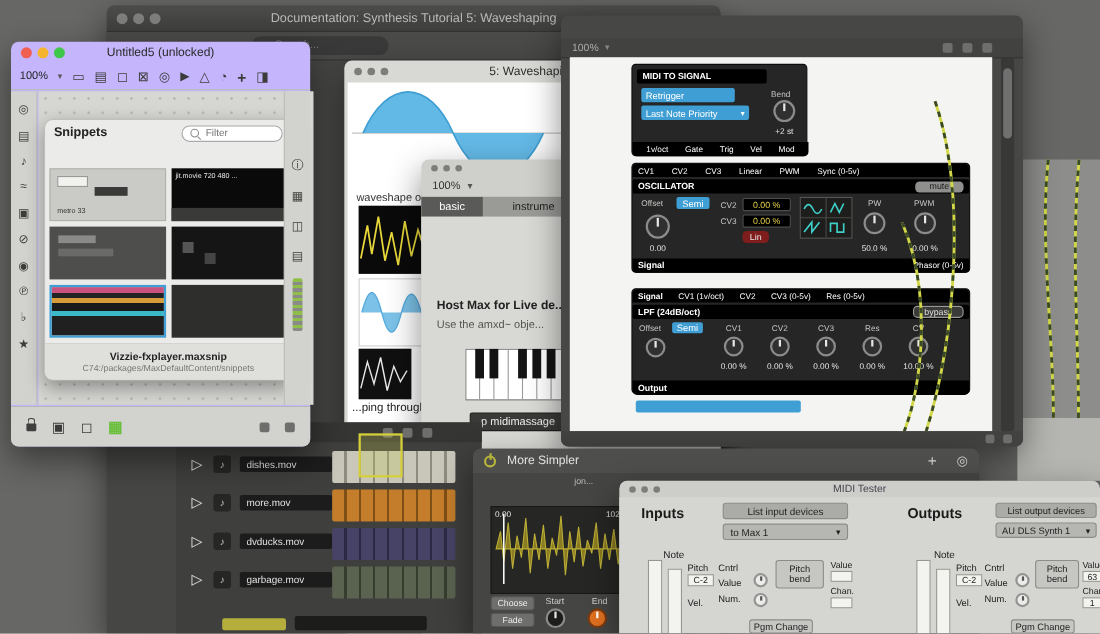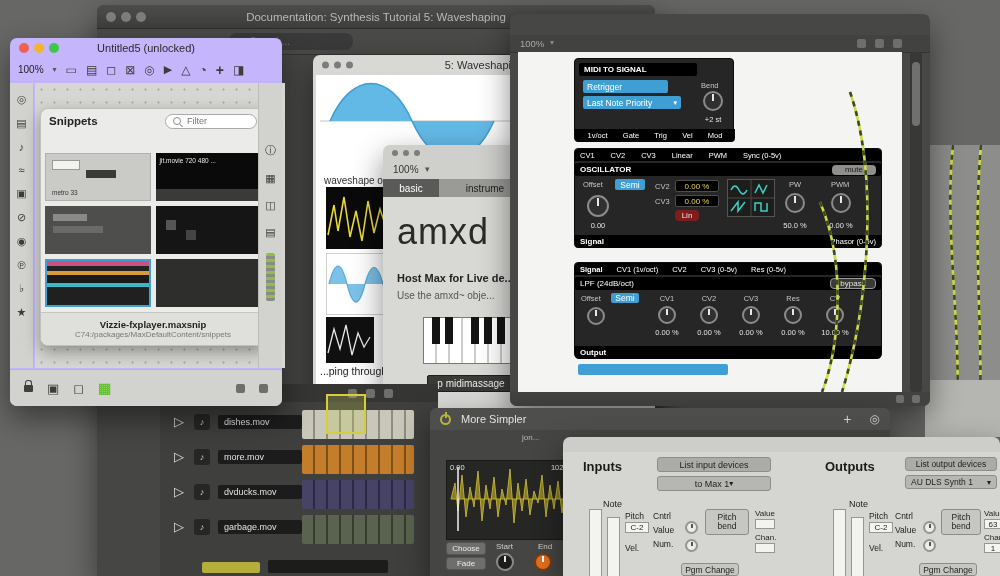--- a/index.html
+++ b/index.html
@@ -120,21 +120,20 @@
     </div>
     <div class="abs" style="left:0;top:16px;right:0;height:18px;border-bottom:1px solid #b5b5b2">
       <span class="txt" style="left:10px;top:3px;font-size:10px;color:#333">100%</span>
       <span class="txt" style="left:42px;top:3px;font-size:9px;color:#555">▾</span>
     </div>
     <div class="abs" style="left:0;top:34px;right:0;height:18px;background:#b2b2af;display:flex">
       <div style="width:56px;background:#5a5a58;color:#fff;font-size:10px;display:flex;align-items:center;justify-content:center">basic</div>
       <div style="width:92px;background:#9a9a97;color:#222;font-size:10px;display:flex;align-items:center;justify-content:center">instrume</div>
     </div>
     <div class="abs" style="left:0;top:52px;right:0;bottom:0;background:#d8d8d5">
-      <span class="txt" style="left:14px;top:14px;font-size:36px;font-weight:300;color:#2a2a28;letter-spacing:1px">amxd</span>
       <span class="txt" style="left:14px;top:75px;font-size:11px;font-weight:bold;color:#222">Host Max for Live de...</span>
       <span class="txt" style="left:14px;top:93px;font-size:10px;color:#55554f">Use the amxd~ obje...</span>
       <svg class="abs" style="left:40px;top:120px" width="92" height="48" viewBox="0 0 92 48">
         <rect x="0.5" y="0.5" width="91" height="46" fill="#ffffff" stroke="#787876"></rect>
         <path d="M13,0V46M26,0V46M39,0V46M52,0V46M65,0V46M78,0V46" stroke="#9a9a98" stroke-width="1"></path>
         <g fill="#141414">
           <rect x="9" y="0" width="8" height="27"></rect>
             <rect x="22" y="0" width="8" height="27"></rect>
           <rect x="48" y="0" width="8" height="27"></rect>
             <rect x="61" y="0" width="8" height="27"></rect>
@@ -274,21 +273,21 @@
 
       <div class="mod" style="left:56px;top:210px;width:308px;height:96px">
         <div class="bar" style="left:0;top:0;width:306px;height:12px;border-radius:4px 4px 0 0;gap:14px;font-size:7.5px">
           <span style="font-weight:bold">Signal</span>
           <span>CV1 (1v/oct)</span>
           <span>CV2</span>
           <span>CV3 (0-5v)</span>
           <span>Res (0-5v)</span>
         </div>
         <div class="bar" style="left:0;top:14px;width:306px;height:13px;justify-content:space-between">
-          <span style="font-weight:normal">LPF (24dB/oct)</span>
+          <span style="font-weight:bold">LPF (24dB/oct)</span>
           <span class="chipg" style="position:relative;width:46px;height:11px;background:#3a3a38;color:#e0e0de;border:1px solid #9a9a98">bypass</span>
         </div>
         <span class="dlbl" style="left:6px;top:31px">Offset</span>
         <div class="chipb" style="left:36px;top:30px;width:28px;height:10px;justify-content:center">Semi</div>
         <div class="dial" style="left:12px;top:44px;width:18px;height:18px"></div>
 
         <span class="dlbl" style="left:72px;top:31px;width:40px;text-align:center">CV1</span>
         <div class="dial" style="left:83px;top:43px;width:18px;height:18px"></div>
         <span class="dval" style="left:70px;top:65px;width:44px">0.00 %</span>
 
@@ -456,25 +455,33 @@
       <div class="dial" style="left:66px;top:123px;width:18px;height:18px;background:#1d1d1b"></div>
       <span class="dval" style="left:58px;top:145px;width:34px">0.00 %</span>
       <span class="dlbl" style="left:108px;top:112px;color:#cfcfcd;font-size:8px">End</span>
       <div class="dial orange" style="left:104px;top:123px;width:18px;height:18px"></div>
       <span class="dval" style="left:98px;top:145px;width:34px">100 %</span>
 
     </div>
   </section>
 
   <section class="win" style="left:563px;top:437px;width:437px;height:139px;background:#cdcdca;border-radius:7px 7px 0 0;z-index:9">
+    <div class="tb" style="height:15px">
+      <span class="tl tiny gray">
+        <b></b>
+        <b></b>
+        <b></b>
+      </span>
+      <span class="title" style="font-size:9.5px;color:#44444f">MIDI Tester</span>
+    </div>
     <div class="abs" style="left:0;top:15px;right:0;bottom:0;background:#d5d5d2;overflow:hidden">
 
       <span class="txt" style="left:20px;top:7px;font-size:13px;font-weight:bold;color:#1a1a18">Inputs</span>
       <div class="grybtn" style="left:94px;top:5px;width:114px;height:15px">List input devices</div>
-      <div class="grybtn" style="left:94px;top:24px;width:114px;height:15px;background:#b6b6b3;justify-content:center;padding:0 6px">
+      <div class="grybtn" style="left:94px;top:24px;width:114px;height:15px;background:#b6b6b3;justify-content:space-between;padding:0 6px">
         <span>to Max 1</span>
         <span style="font-size:8px">▾</span>
       </div>
       <span class="txt" style="left:40px;top:47px;font-size:9px">Note</span>
       <div class="vslider" style="left:26px;top:57px;width:13px;height:70px"></div>
       <div class="vslider" style="left:44px;top:65px;width:13px;height:62px"></div>
       <span class="txt" style="left:62px;top:59px;font-size:8.5px">Pitch</span>
       <div class="vbox" style="left:62px;top:70px;width:24px;height:11px">C-2</div>
       <span class="txt" style="left:62px;top:91px;font-size:8.5px">Vel.</span>
       <span class="txt" style="left:90px;top:59px;font-size:8.5px">Cntrl</span>

